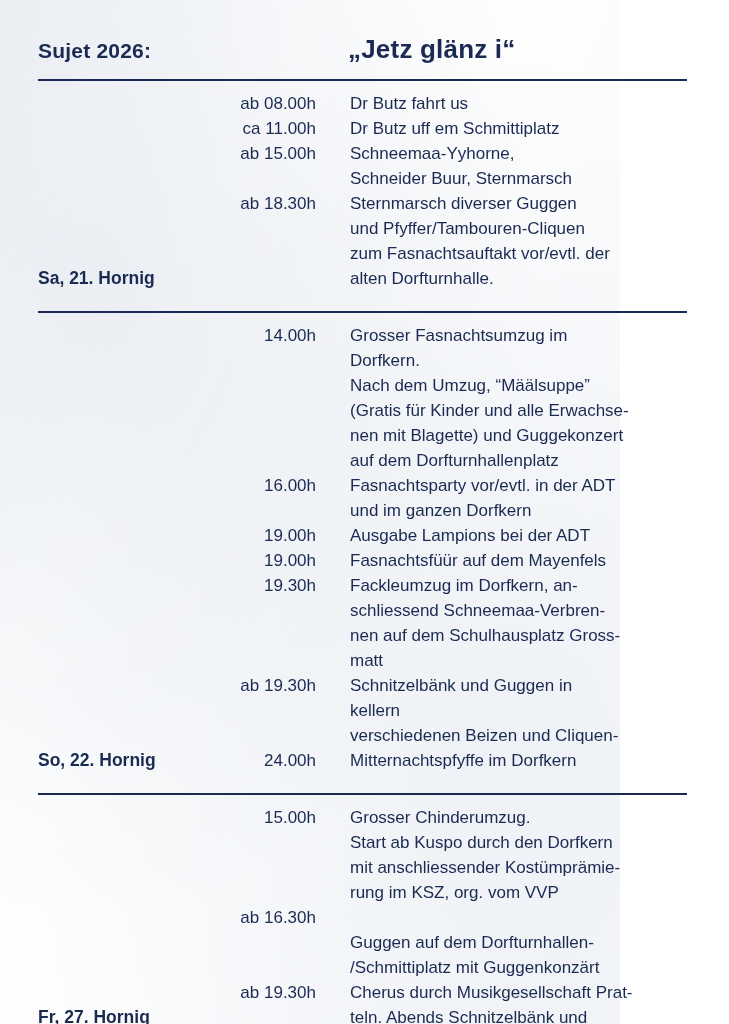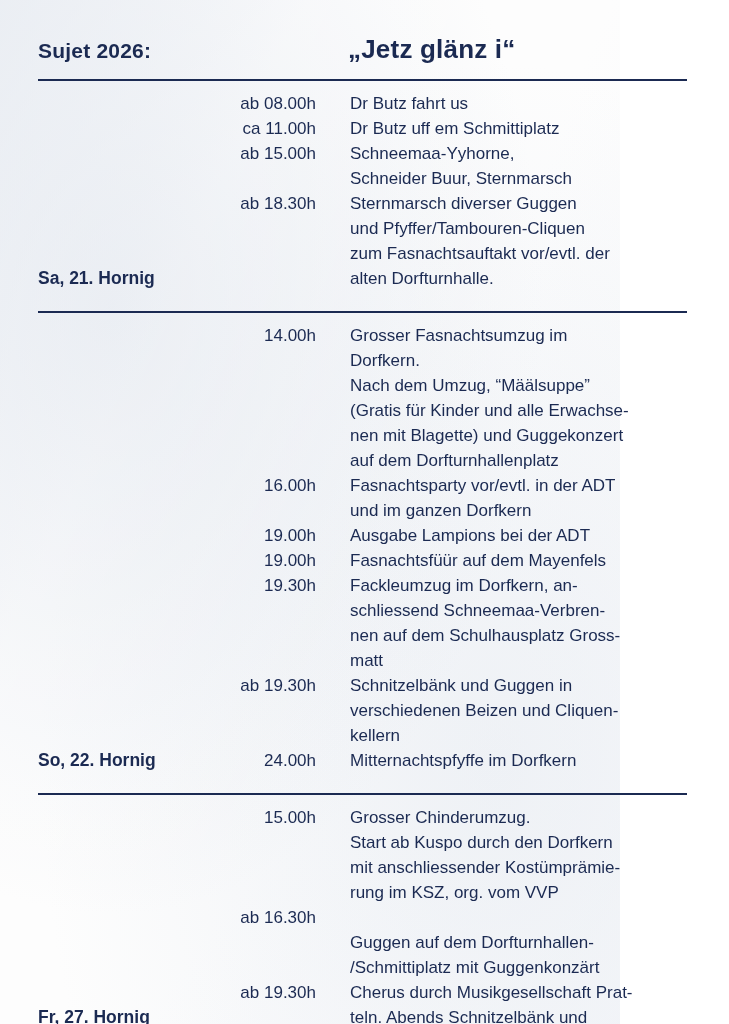--- a/index.html
+++ b/index.html
@@ -211,25 +211,25 @@
             <div class="row">
               <div class="time"></div>
               <div class="desc"><span class="n">matt</span></div>
             </div>
             <div class="row">
               <div class="time">ab 19.30h</div>
               <div class="desc"><b>Schnitzelbänk und Guggen</b><span class="n"> in</span></div>
             </div>
             <div class="row">
               <div class="time"></div>
+              <div class="desc"><span class="n">kellern</span></div>
+            </div>
+            <div class="row">
+              <div class="time"></div>
               <div class="desc"><span class="n">verschiedenen Beizen und Cliquen-</span></div>
-            </div>
-            <div class="row">
-              <div class="time"></div>
-              <div class="desc"><span class="n">kellern</span></div>
             </div>
             <div class="row">
               <div class="time">24.00h</div>
               <div class="desc"><b>Mitternachtspfyffe</b><span class="n"> im Dorfkern</span></div>
             </div>
           </div>
         </div>
         <div class="block-gap"></div>
         <div class="rule"></div>
         <div class="day">

